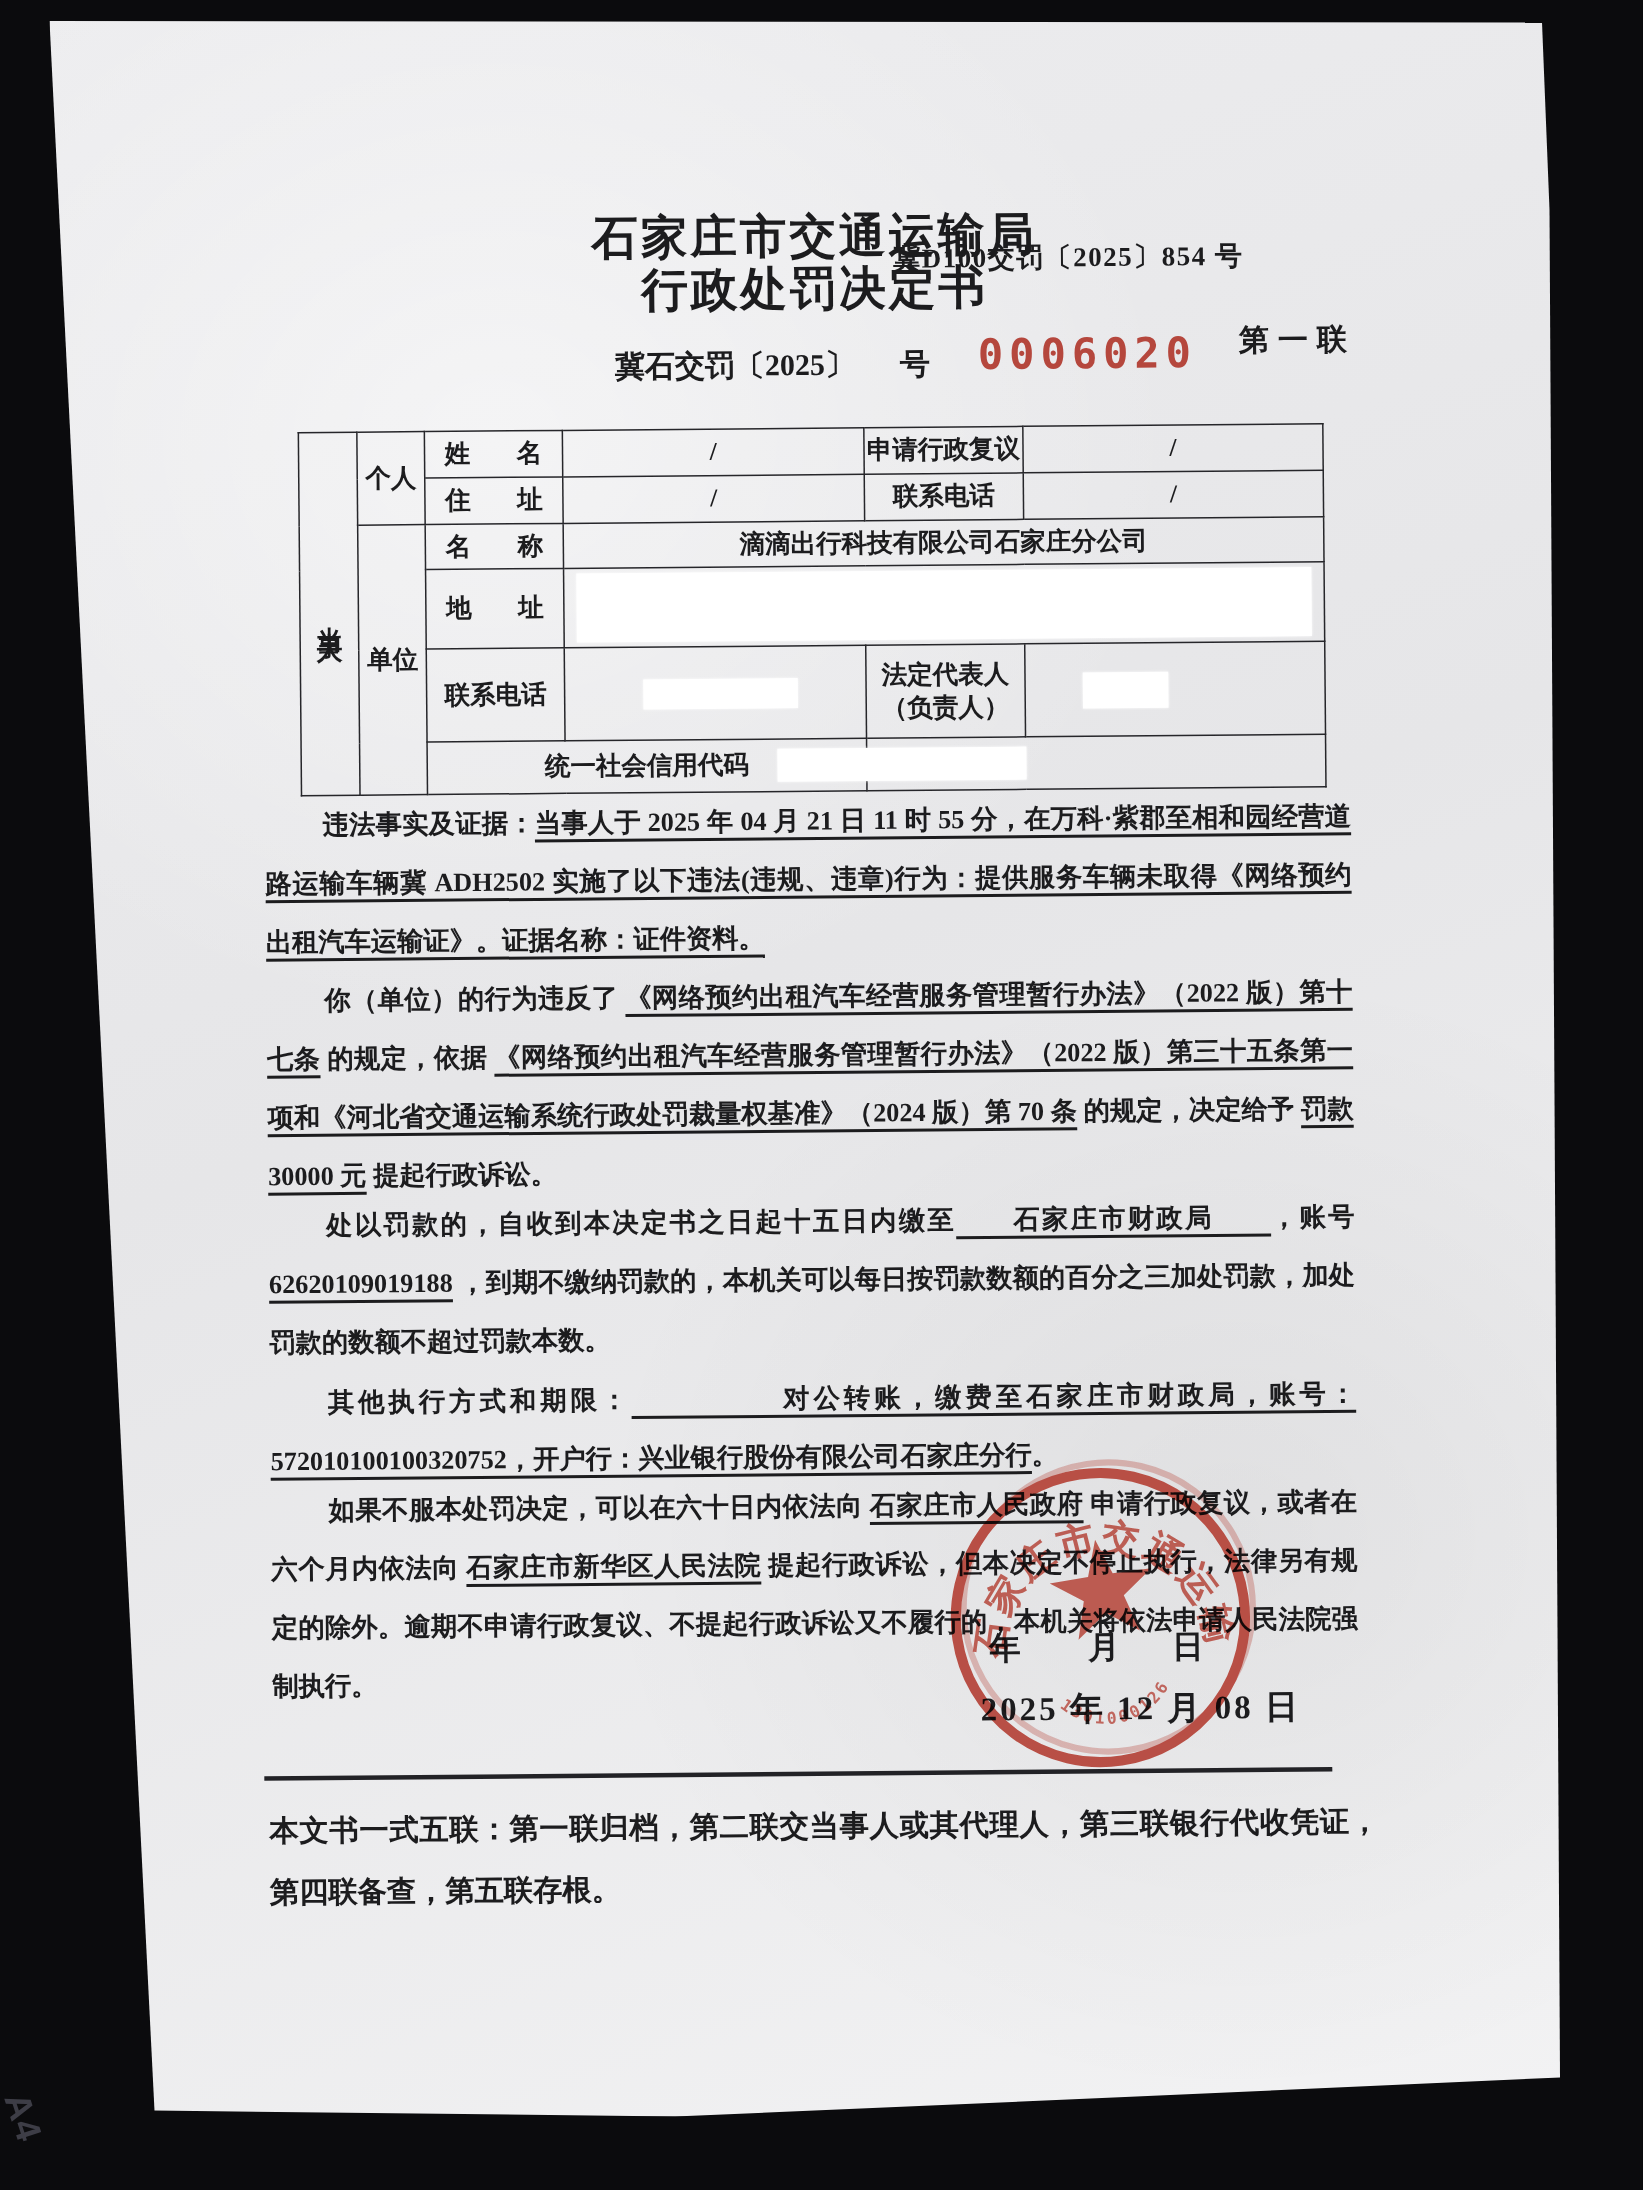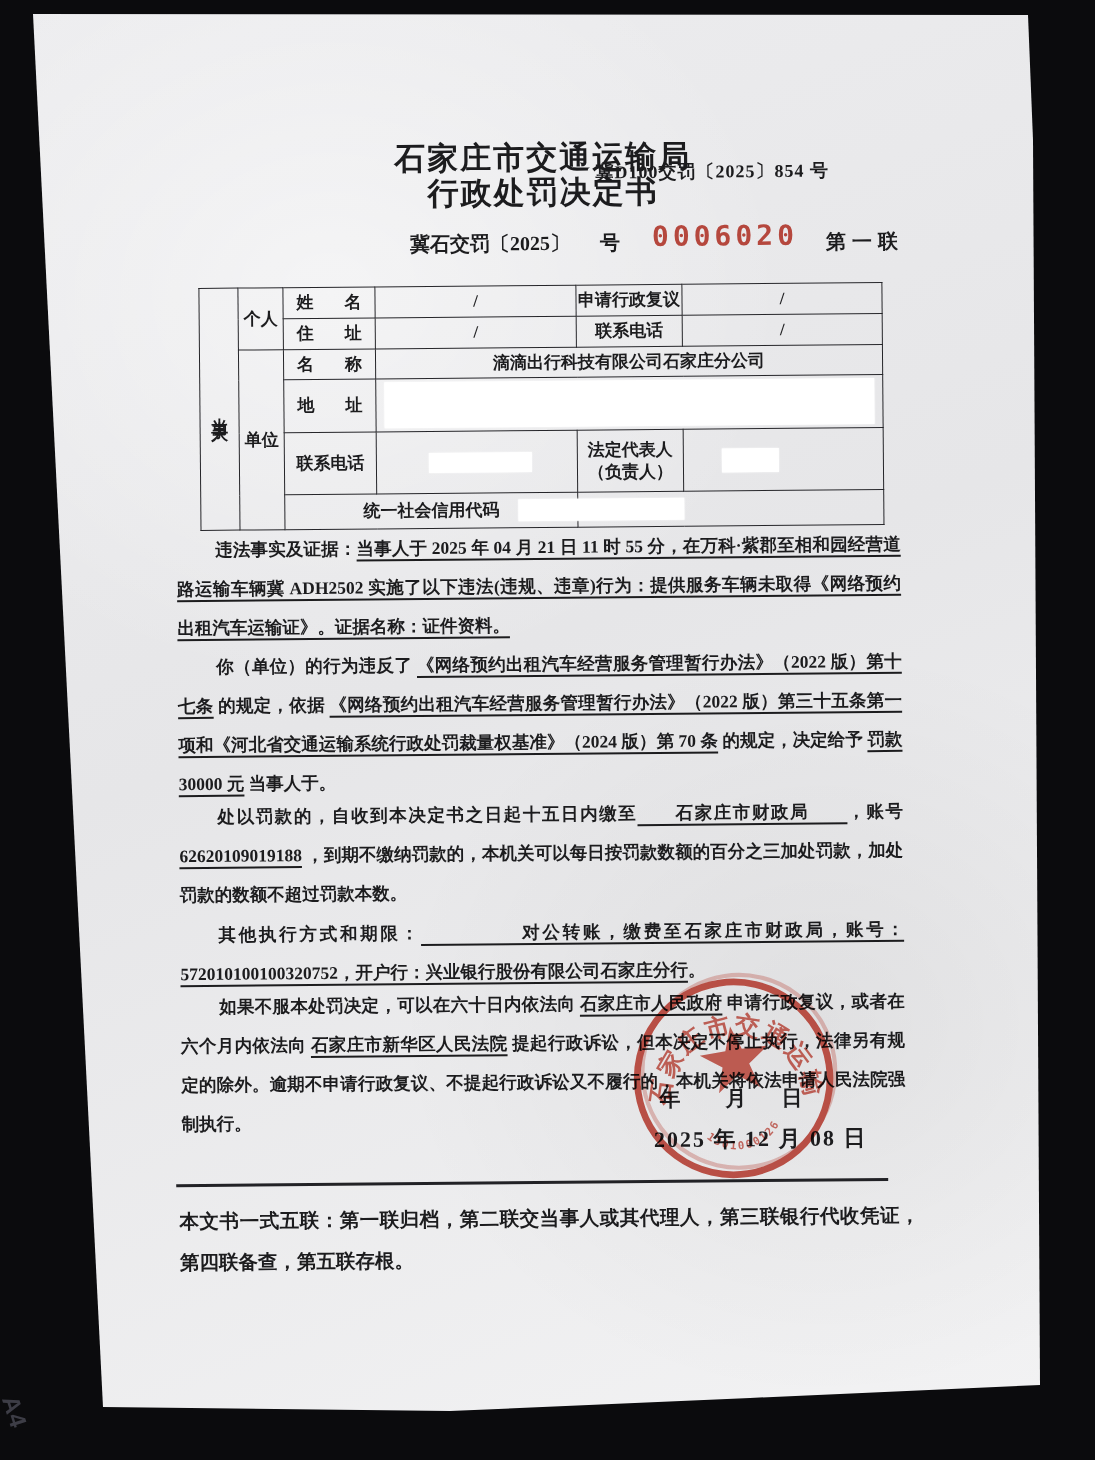--- a/index.html
+++ b/index.html
@@ -17,21 +17,21 @@
   
   .title{left:0;top:137px;width:1095px;text-align:center;font-size:31px;font-weight:700;
          font-family:"Liberation Sans","DejaVu Sans",sans-serif;letter-spacing:2px;}
   .title2{top:172px;}
   .overlay-ref{left:600px;top:161px;font-size:18px;font-weight:600;letter-spacing:1px;}
   .refline{top:230px;font-size:20px;font-weight:600;}
   .ref-prefix{left:414px;}
   .ref-hao{left:604px;}
   .ref-red{left:656px;top:221px;font-family:"DejaVu Sans Mono","Liberation Mono",monospace;
            font-size:28px;font-weight:600;letter-spacing:4px;}
-  .ref-copy{left:830px;top:231px;font-weight:700;letter-spacing:6px;}
+  .ref-copy{left:830px;top:216px;font-weight:700;letter-spacing:6px;}
   
   table.party{position:absolute;left:202px;top:285px;width:683px;border-collapse:collapse;table-layout:fixed;
               font-size:17px;font-weight:600;}
   table.party td{border:1.6px solid #26262a;padding:0;text-align:center;vertical-align:middle;line-height:1.25;}
   td.vlabel{writing-mode:vertical-rl;text-orientation:upright;letter-spacing:4px;font-size:17px;}
   .cell-label{display:flex;justify-content:space-between;padding:0 13px;}
   .redact{background:#ffffff;box-shadow:0 0 2px rgba(255,255,255,.9);}
   .r-addr{width:97%;height:46px;margin:2px auto;}
   .r-phone{width:103px;height:20px;margin:0;position:relative;left:52px;}
   .r-rep{width:57px;height:24px;margin:0;position:relative;left:38px;}
@@ -144,21 +144,21 @@
       <tr style="height:35px">
         <td colspan="2">统一社会信用代码</td>
         <td colspan="2">
               <div class="redact r-code"></div>
             </td>
       </tr>
     </tbody>
       </table>
 
     <div class="abs para p1"><span>违法事实及证据：</span><span class="u">当事人于 2025 年 04 月 21 日  11 时 55 分，在万科·紫郡至相和园经营道路运输车辆冀 ADH2502 实施了以下违法(违规、违章)行为：提供服务车辆未取得《网络预约出租汽车运输证》。证据名称：证件资料。</span></div>
-    <div class="abs para p2"><span>你（单位）的行为违反了 </span><span class="u">《网络预约出租汽车经营服务管理暂行办法》（2022 版）第十七条</span><span> 的规定，依据 </span><span class="u">《网络预约出租汽车经营服务管理暂行办法》（2022 版）第三十五条第一项和《河北省交通运输系统行政处罚裁量权基准》（2024 版）第 70 条</span><span> 的规定，决定给予 </span><span class="u">罚款 30000 元</span><span> 当事人于。</span></div>
+    <div class="abs para p2"><span>你（单位）的行为违反了 </span><span class="u">《网络预约出租汽车经营服务管理暂行办法》（2022 版）第十七条</span><span> 的规定，依据 </span><span class="u">《网络预约出租汽车经营服务管理暂行办法》（2022 版）第三十五条第一项和《河北省交通运输系统行政处罚裁量权基准》（2024 版）第 70 条</span><span> 的规定，决定给予 </span><span class="u">罚款 30000 元</span><span> 提起行政诉讼。</span></div>
     <div class="abs para p3"><span>处以罚款的，自收到本决定书之日起十五日内缴至</span><span class="u">　　石家庄市财政局　　</span><span>，账号 </span><span class="u">62620109019188</span><span> ，到期不缴纳罚款的，本机关可以每日按罚款数额的百分之三加处罚款，加处罚款的数额不超过罚款本数。</span></div>
     <div class="abs para p4"><span>其他执行方式和期限：</span><span class="u">　　　　　对公转账，缴费至石家庄市财政局，账号：572010100100320752，开户行：兴业银行股份有限公司石家庄分行</span><span>。</span></div>
     <div class="abs para p5"><span>如果不服本处罚决定，可以在六十日内依法向 </span><span class="u">石家庄市人民政府</span><span> 申请行政复议，或者在六个月内依法向 </span><span class="u">石家庄市新华区人民法院</span><span> 提起行政诉讼，但本决定不停止执行，法律另有规定的除外。逾期不申请行政复议、不提起行政诉讼又不履行的，本机关将依法申请人民法院强制执行。</span></div>
 
     <div class="abs ymd ymd-y">年</div>
     <div class="abs ymd ymd-m">月</div>
     <div class="abs ymd ymd-d">日</div>
     <div class="abs date">2025 年 12 月 08 日</div>
 
     <svg class="stamp" viewBox="0 0 220 220">

